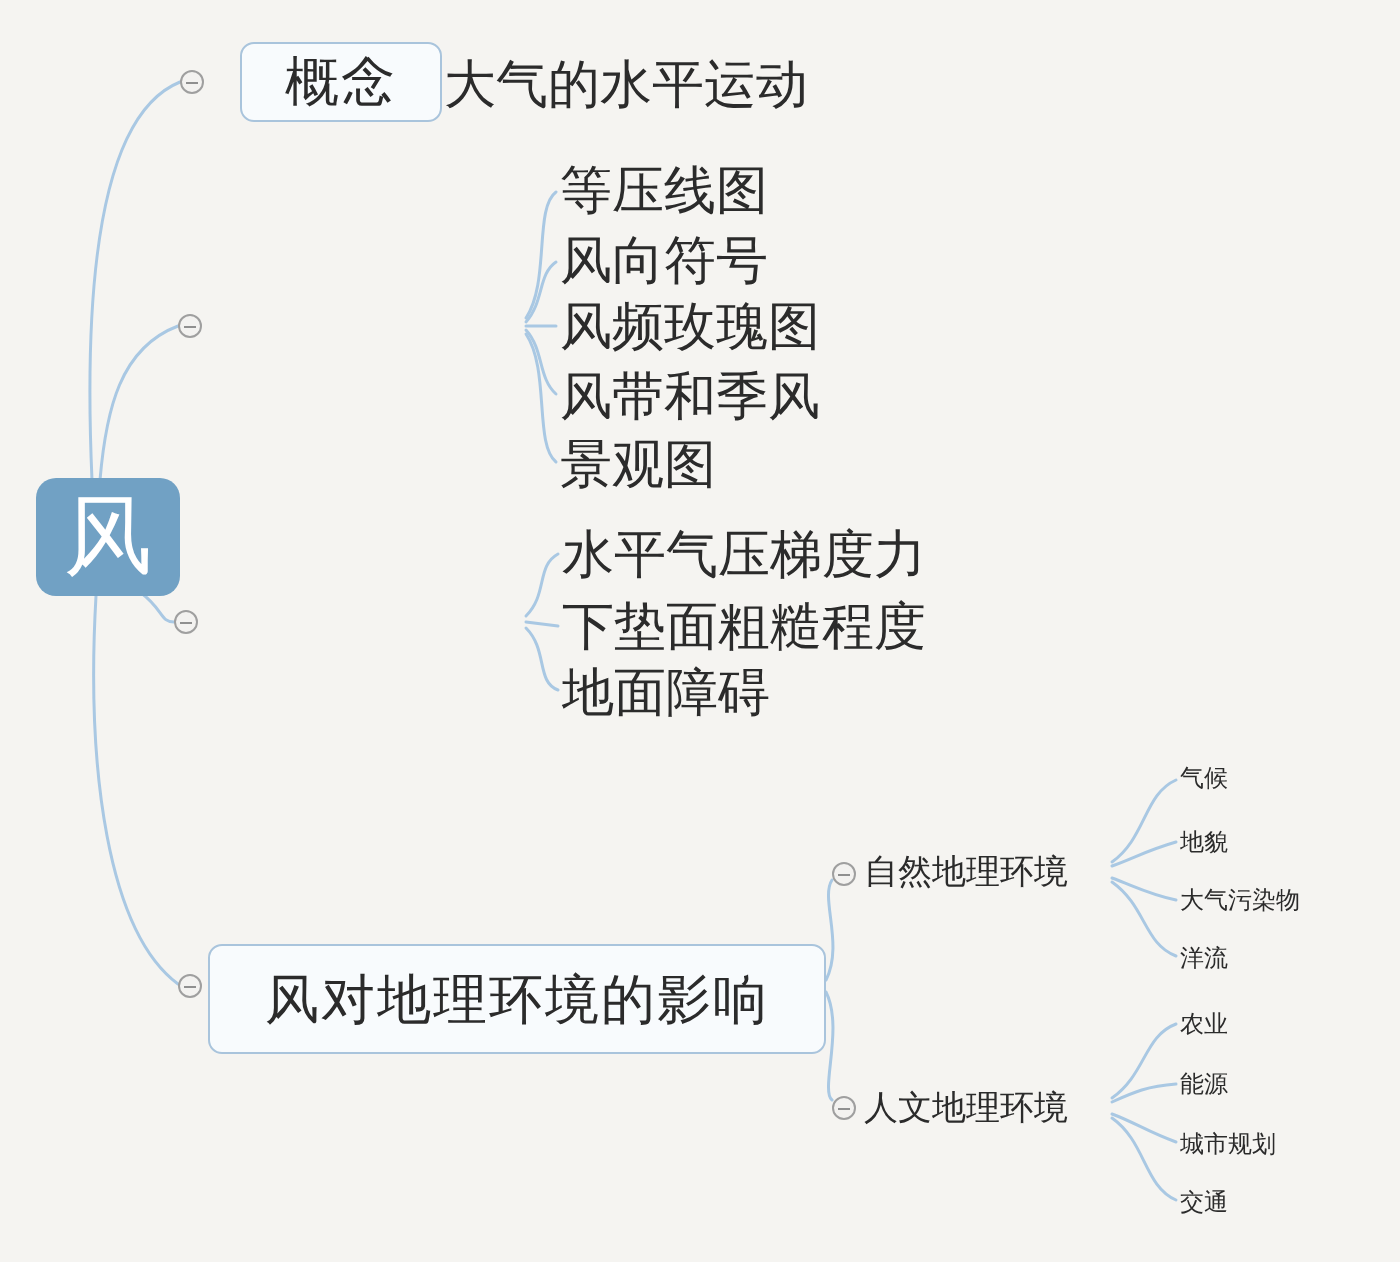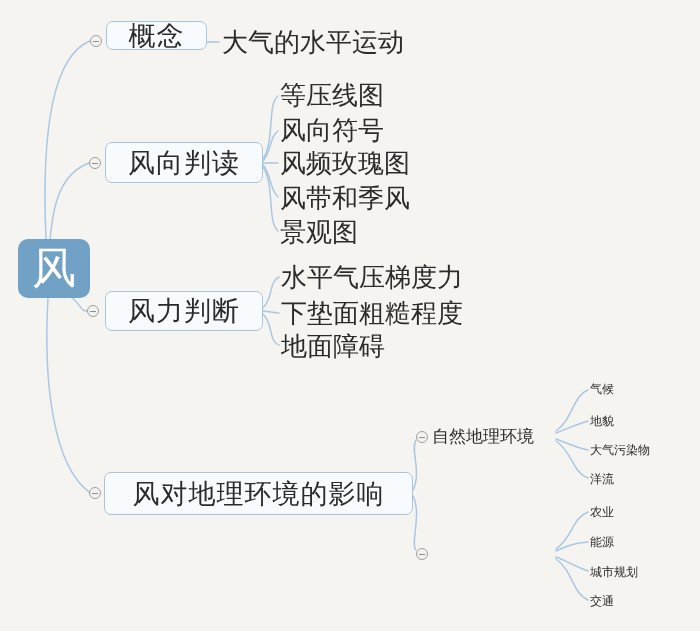--- a/index.html
+++ b/index.html
@@ -66,27 +66,25 @@
     <path d="M556,439 C567,443 574,447 588,450"></path>
     <path d="M556,441 C573,453 572,472 588,478"></path>
     <path d="M556,549 C573,537 572,518 588,512"></path>
     <path d="M556,551 C567,546 574,543 588,542"></path>
     <path d="M556,557 C567,561 574,566 588,571"></path>
     <path d="M556,559 C573,571 572,593 588,600"></path>
   </svg>
 
   <div class="box root" style="left:18px; top:239px; width:72px; height:59px;">风</div>
 
-  <div class="box" style="left:106px; top:21px; width:101px; height:29px;">概念</div>
+  <div class="box" style="left:120px; top:21px; width:101px; height:40px;">概念</div>
 
-  <div class="box" style="left:105px; top:142px; width:158px; height:41px;">风向判读</div>
 
-  <div class="box" style="left:105px; top:291px; width:158px; height:40px;">风力判断</div>
 
-  <div class="box" style="left:104px; top:472px; width:309px; height:43px;">风对地理环境的影响</div>
+  <div class="box" style="left:104px; top:472px; width:309px; height:55px;">风对地理环境的影响</div>
 
   <div class="minus" style="left:90px; top:35px;"></div>
   <div class="minus" style="left:89px; top:157px;"></div>
   <div class="minus" style="left:87px; top:305px;"></div>
   <div class="minus" style="left:89px; top:487px;"></div>
   <div class="minus" style="left:416px; top:431px;"></div>
   <div class="minus" style="left:416px; top:548px;"></div>
 
   <div class="leaf sz21" style="left:222px; top:42px;">大气的水平运动</div>
 
@@ -94,20 +92,21 @@
   <div class="leaf sz21" style="left:280px; top:130px;">风向符号</div>
   <div class="leaf sz21" style="left:280px; top:163px;">风频玫瑰图</div>
   <div class="leaf sz21" style="left:280px; top:198px;">风带和季风</div>
   <div class="leaf sz21" style="left:280px; top:232px;">景观图</div>
 
   <div class="leaf sz21" style="left:281px; top:277px;">水平气压梯度力</div>
   <div class="leaf sz21" style="left:281px; top:313px;">下垫面粗糙程度</div>
   <div class="leaf sz21" style="left:281px; top:346px;">地面障碍</div>
 
   <div class="leaf sz20" style="left:432px; top:436px;">自然地理环境</div>
+  <div class="leaf sz20" style="left:432px; top:554px;">人文地理环境</div>
 
   <div class="leaf sz18" style="left:590px; top:389px;">气候</div>
   <div class="leaf sz18" style="left:590px; top:421px;">地貌</div>
   <div class="leaf sz18" style="left:590px; top:450px;">大气污染物</div>
   <div class="leaf sz18" style="left:590px; top:479px;">洋流</div>
 
   <div class="leaf sz18" style="left:590px; top:512px;">农业</div>
   <div class="leaf sz18" style="left:590px; top:542px;">能源</div>
   <div class="leaf sz18" style="left:590px; top:572px;">城市规划</div>
   <div class="leaf sz18" style="left:590px; top:601px;">交通</div>

